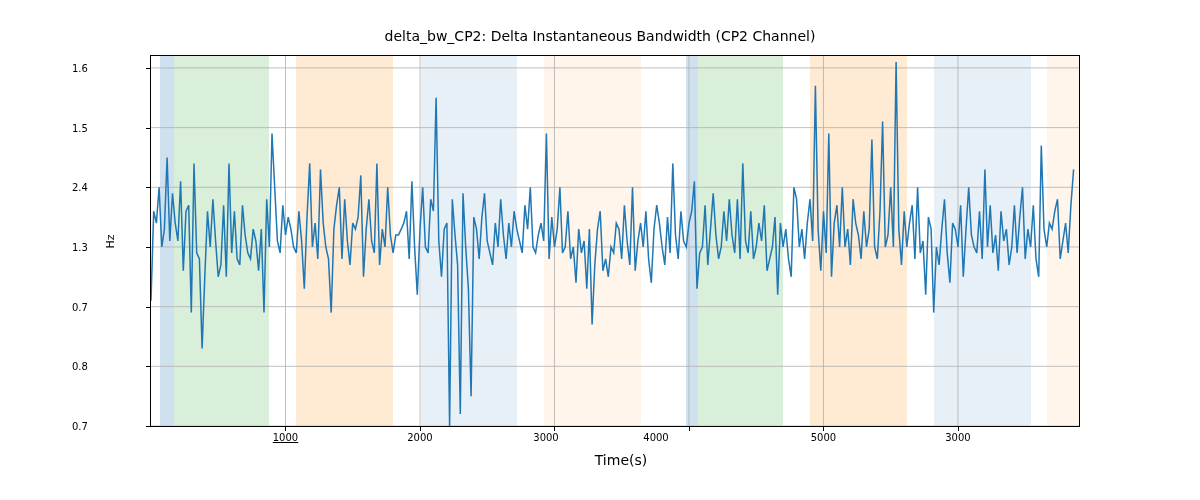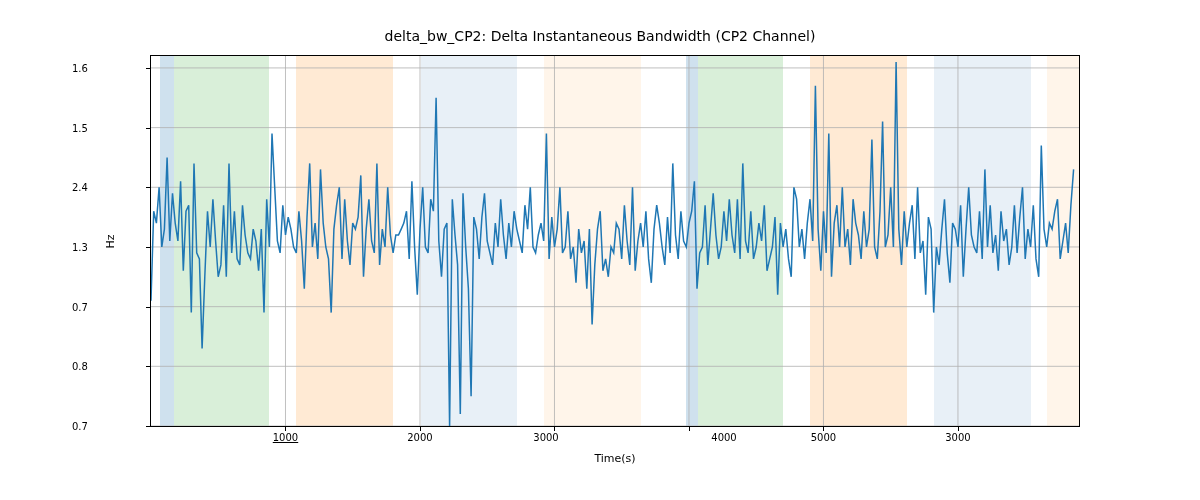--- a/index.html
+++ b/index.html
@@ -46,25 +46,25 @@
     stroke-width: 1.5;
     fill: none;
   }
   .band {
     position: absolute;
     top: 0;
     height: 100%;
   }
   .xlabel {
     position: absolute;
-    left: 150px;
+    left: 156px;
     width: 930px;
     text-align: center;
     top: 452px;
-    font-size: 11px;
+    font-size: 14px;
   }
   .ylabel {
     position: absolute;
     top: 55px;
     height: 372px;
     left: 100px;
     width: 20px;
     display: flex;
     align-items: center;
     justify-content: center;
@@ -129,21 +129,21 @@
 
   <div class="xlabel">Time(s)</div>
 
   <div id="ticks-container">
       <div class="ticklabel xtick" style="left: 285.493px; text-decoration: underline;">1000</div>
       <div class="tickmark-x" style="left: 285.493px;"></div>
       <div class="ticklabel xtick" style="left: 419.986px;">2000</div>
       <div class="tickmark-x" style="left: 419.986px;"></div>
       <div class="ticklabel xtick" style="left: 546px;">3000</div>
       <div class="tickmark-x" style="left: 554.478px;"></div>
-      <div class="ticklabel xtick" style="left: 724px; text-align: center;">4000</div>
+      <div class="ticklabel xtick" style="left: 656px; text-align: center;">4000</div>
       <div class="tickmark-x" style="left: 688.971px;"></div>
       <div class="ticklabel xtick" style="left: 823.464px;">5000</div>
       <div class="tickmark-x" style="left: 823.464px;"></div>
       <div class="ticklabel xtick" style="left: 957.957px;">3000</div>
       <div class="tickmark-x" style="left: 957.957px;"></div>
       <div class="ticklabel ytick" style="top: 426px;">0.7</div>
       <div class="tickmark-y" style="top: 426px;"></div>
       <div class="ticklabel ytick" style="top: 366.323px;">0.8</div>
       <div class="tickmark-y" style="top: 366.323px;"></div>
       <div class="ticklabel ytick" style="top: 306.645px;">0.7</div>

